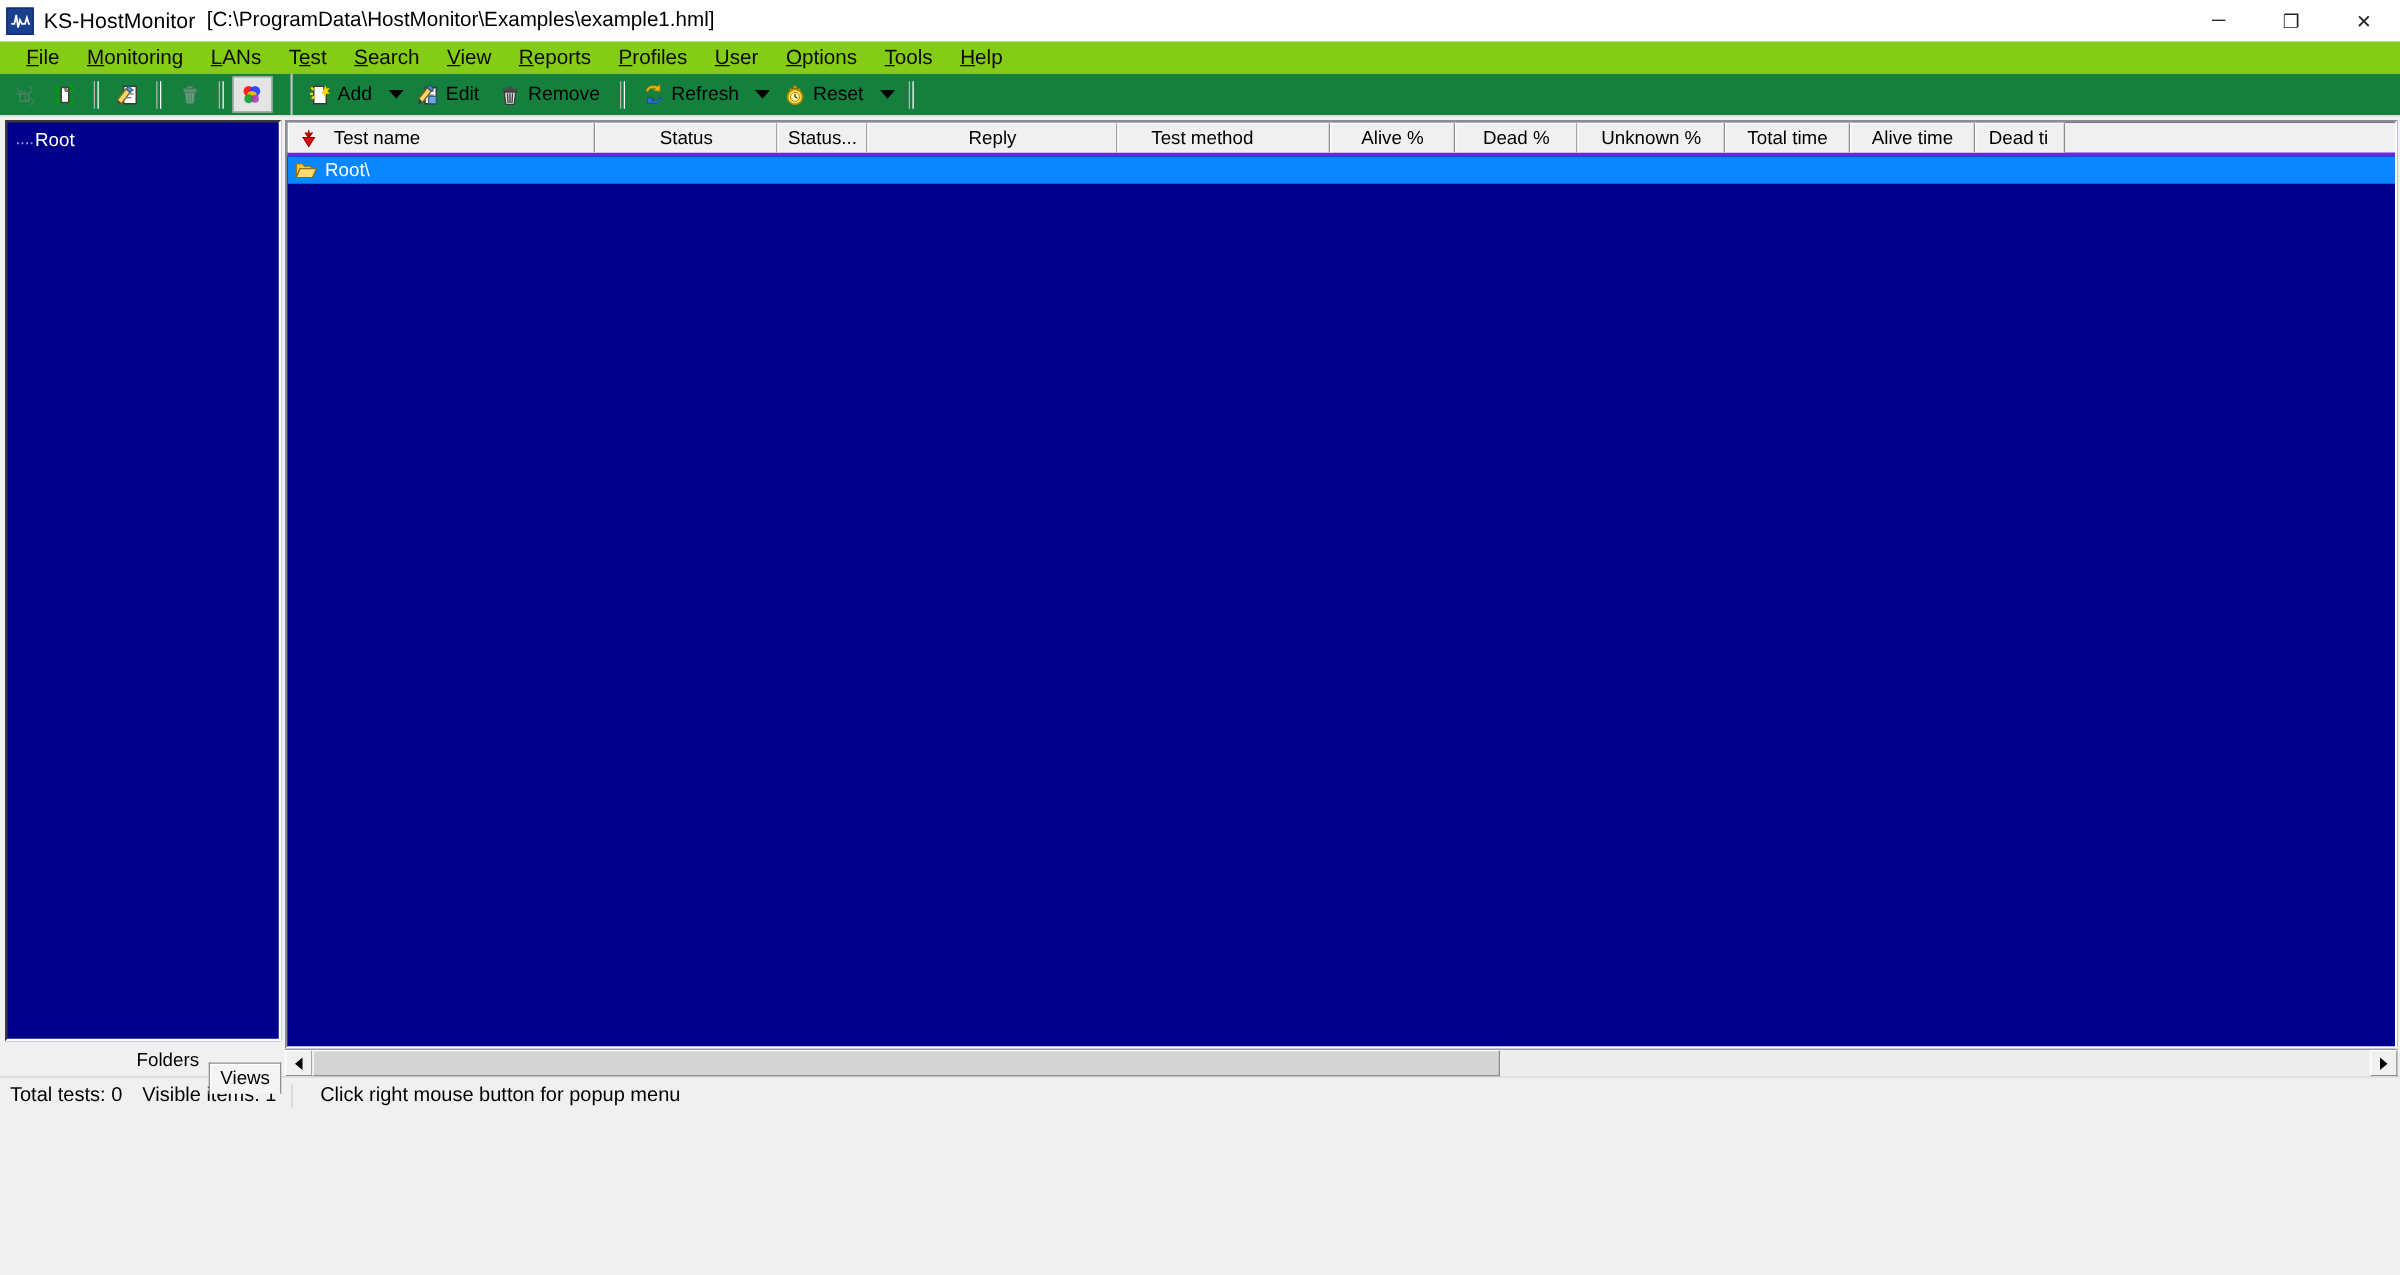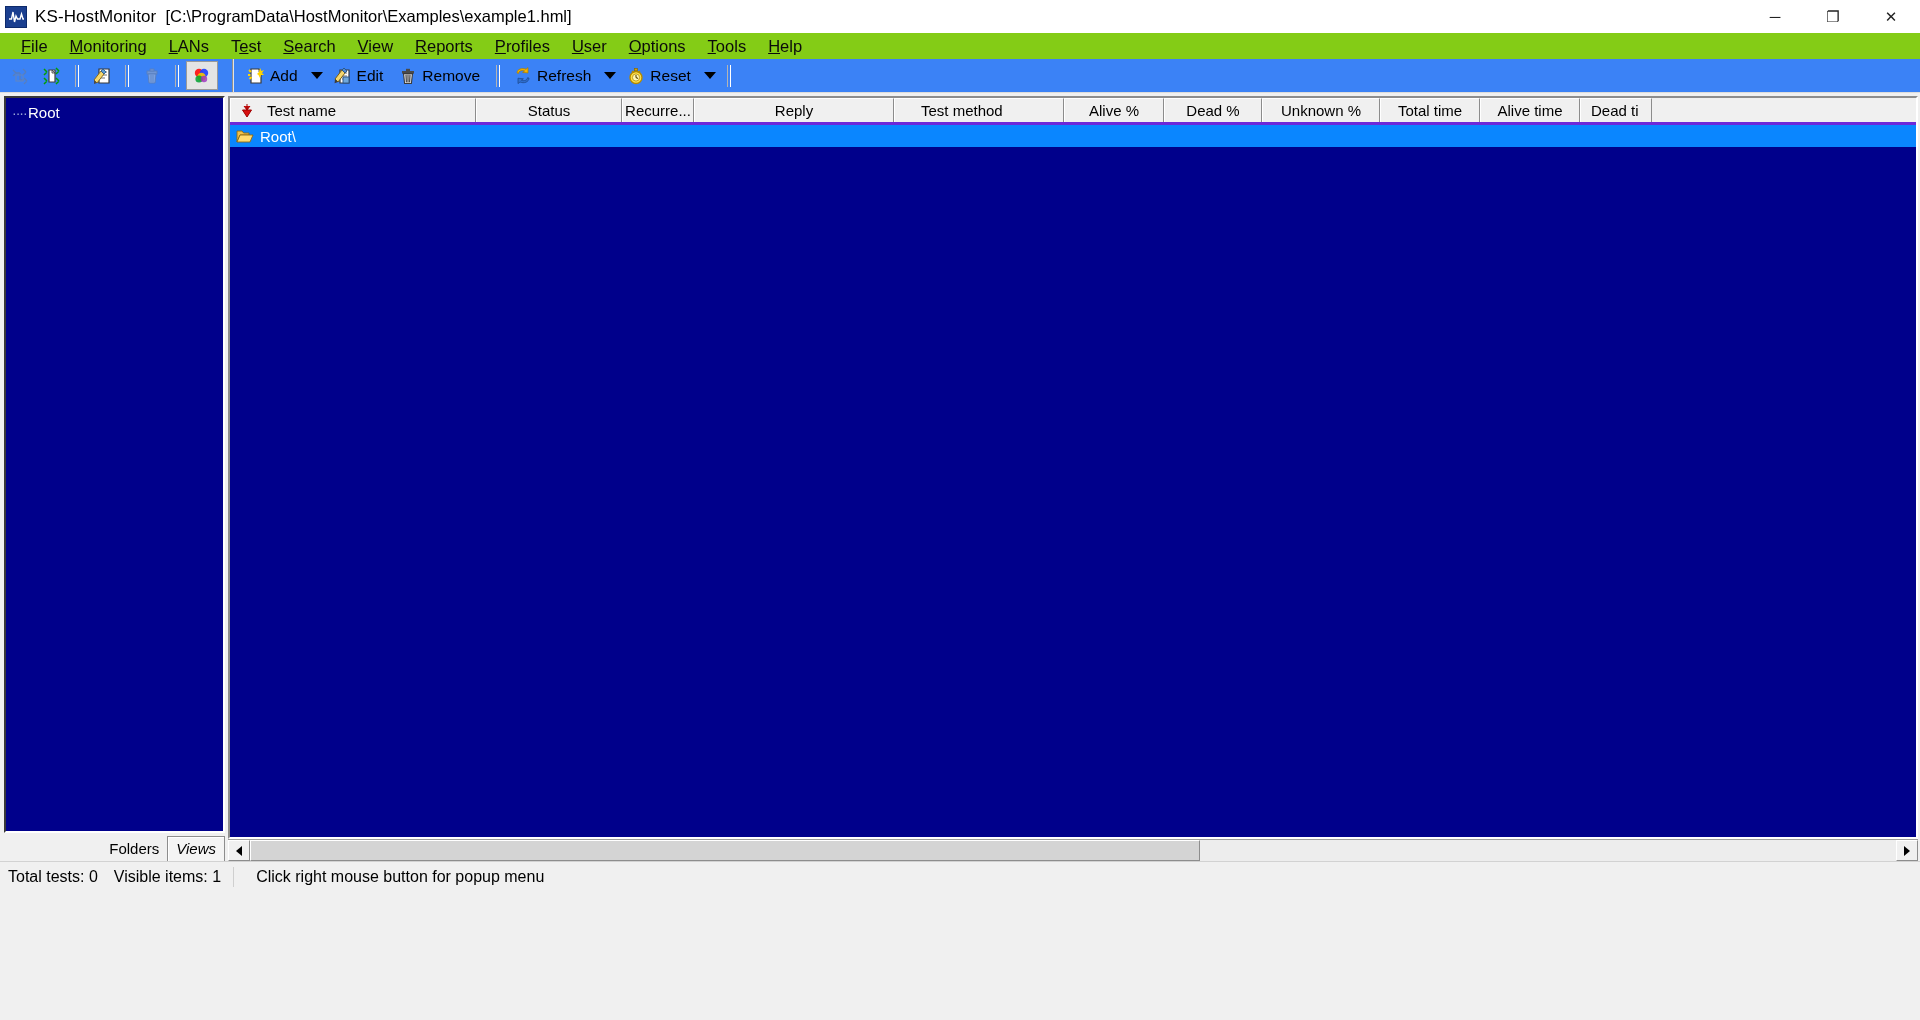--- a/index.html
+++ b/index.html
@@ -37,21 +37,21 @@
     height:26px;min-height:26px;background:#84cc16;display:flex;align-items:center;
     padding-left:10px;gap:0px;
   }
   .menu-item{
     font-size:16.5px;color:#0b0b0b;padding:2px 11px;white-space:nowrap;cursor:default;
   }
   .menu-item u{text-decoration:underline;}
 
   
   .toolbar{
-    height:33px;min-height:33px;background:#3b82f6;display:flex;align-items:stretch;
+    height:33px;min-height:33px;background:#15803d;display:flex;align-items:stretch;
     border-bottom:1px solid #dcdcdc;
   }
   .tb-left{
     width:228px;min-width:228px;display:flex;align-items:center;padding-left:4px;
     border-right:2px groove #e3e3e3;
   }
   .tb-btn{
     height:27px;display:flex;align-items:center;padding:0 5px;gap:4px;cursor:default;
     border:1px solid transparent;
   }
@@ -89,21 +89,21 @@
   }
   .tree-dash{
     width:16px;color:#9aa6d6;font-size:14px;letter-spacing:-1px;
   }
   .tabrow{height:28px;display:flex;align-items:flex-end;padding-left:2px;justify-content:flex-end;}
   .tab{
     font-size:15px;color:#000;padding:3px 8px 4px 8px;white-space:nowrap;cursor:default;
   }
   .tab.active{
     border:1px solid #8d8d8d;border-bottom:none;background:#f4f4f4;
-    box-shadow:inset 1px 1px 0 #ffffff;position:relative;top:0;font-style:italic;
+    box-shadow:inset 1px 1px 0 #ffffff;position:relative;top:14px;
   }
 
   
   .rightpanel{
     flex:1;display:flex;flex-direction:column;min-width:0;padding:3px 2px 0 0;box-sizing:border-box;
   }
   .listframe{
     flex:1;display:flex;flex-direction:column;min-height:0;
     border:2px solid;border-top-color:#8d8d8d;border-left-color:#8d8d8d;
     border-right-color:#ffffff;border-bottom-color:#ffffff;background:#00008b;
@@ -326,21 +326,21 @@
       <div class="listframe">
 
         <div class="headerrow">
           <div class="hcell first" style="width:246px">
             <svg class="sort-ico" viewBox="0 0 16 18">
               <path d="M8 2 L8 8 M5 4 L8 8 L11 4 M3.5 8 L8 15 L12.5 8 Z" fill="#d81010" stroke="#a00000" stroke-width="1"></path>
             </svg>
             <span>Test name</span>
           </div>
           <div class="hcell" style="width:146px">Status</div>
-          <div class="hcell" style="width:72px">Recurre...</div>
+          <div class="hcell" style="width:72px">Status...</div>
           <div class="hcell" style="width:200px">Reply</div>
           <div class="hcell" style="width:170px;justify-content:flex-start;padding-left:26px">Test method</div>
           <div class="hcell" style="width:100px">Alive %</div>
           <div class="hcell" style="width:98px">Dead %</div>
           <div class="hcell" style="width:118px">Unknown %</div>
           <div class="hcell" style="width:100px">Total time</div>
           <div class="hcell" style="width:100px">Alive time</div>
           <div class="hcell" style="width:72px;justify-content:flex-start;padding-left:10px">Dead ti</div>
         </div>
 

